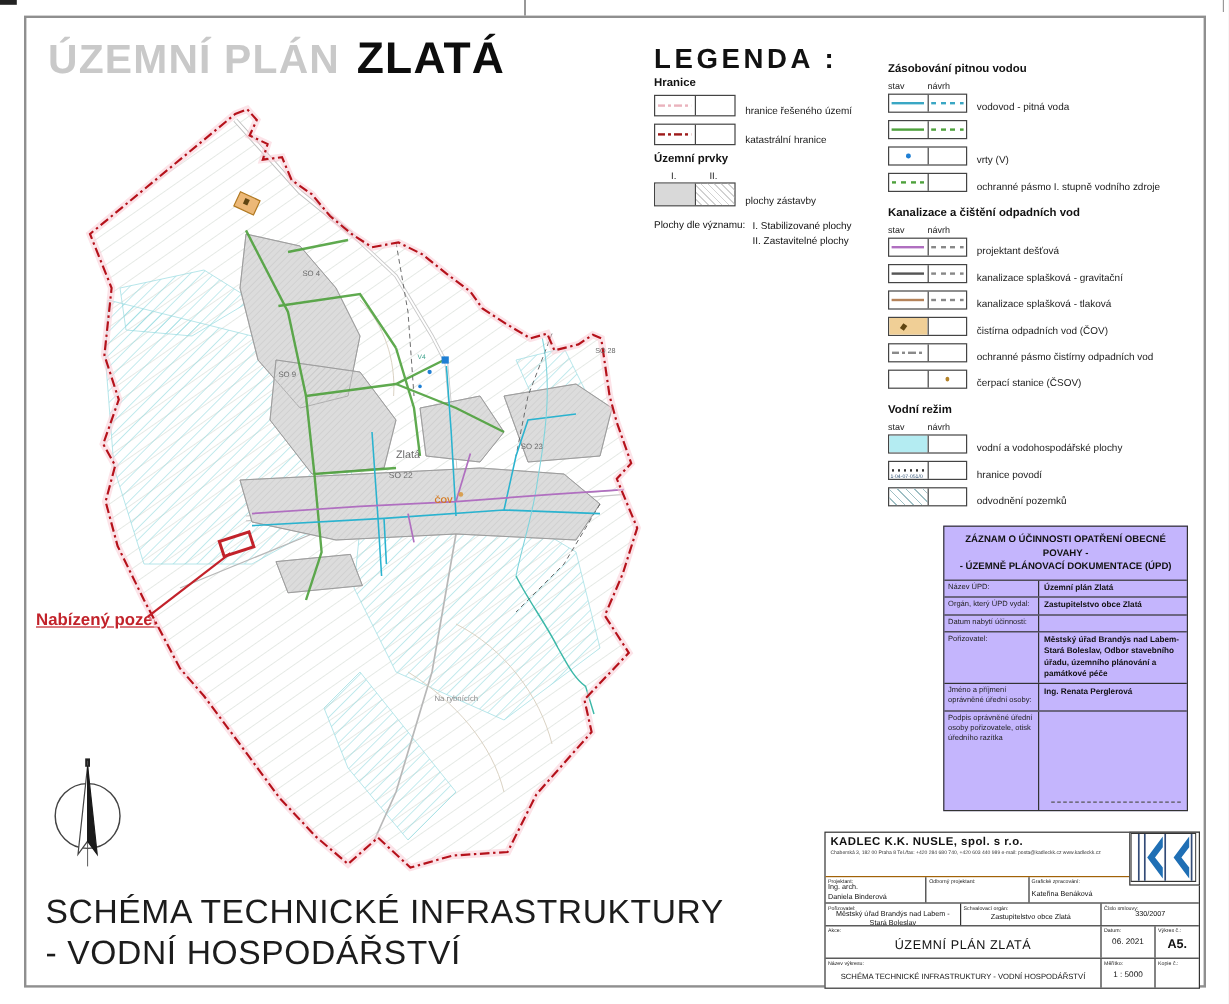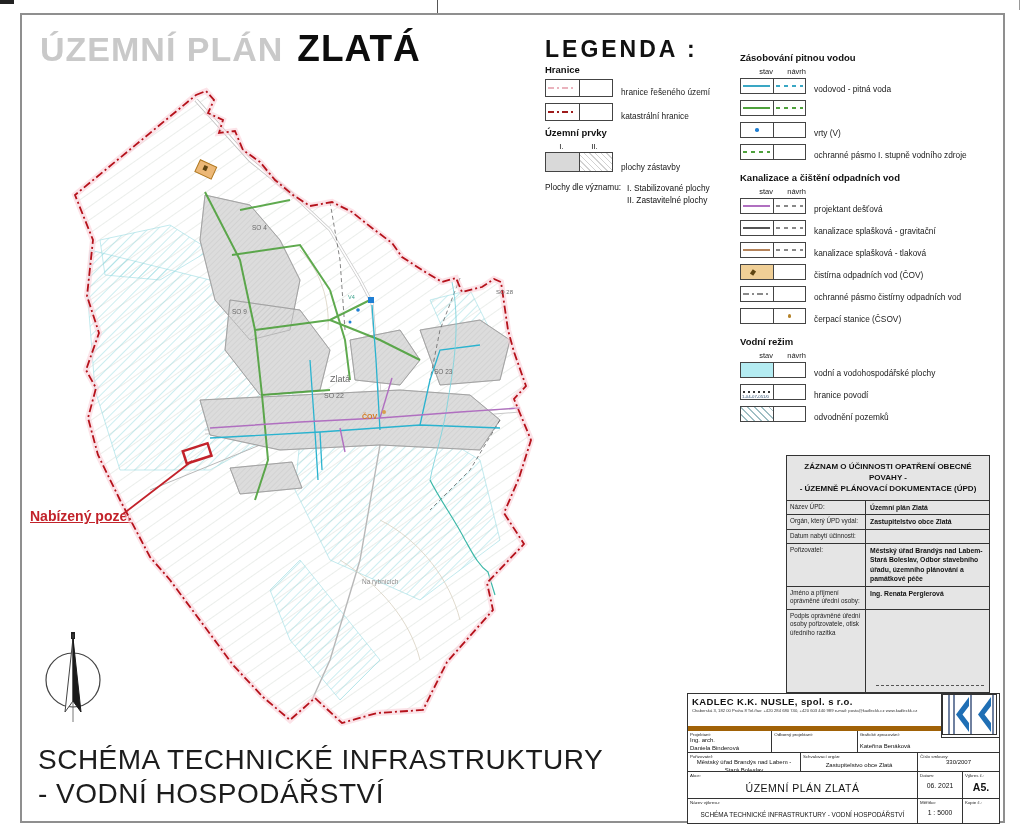--- a/index.html
+++ b/index.html
@@ -19,21 +19,21 @@
   .lg-heading{position:absolute;left:545px;top:36px;font-size:23px;font-weight:bold;letter-spacing:3px}
   .lg-col{position:absolute}
   .lg-title{font-size:9.5px;font-weight:bold;margin:0 0 4px 0}
   .lg-row{display:flex;align-items:flex-end;gap:8px;margin-bottom:6px}
   .sw{position:relative;width:66px;height:16px;border:1px solid #444;display:flex;flex:none;background:#fff}
   .sw .c{flex:1;display:flex;align-items:center;justify-content:center;position:relative;overflow:hidden}
   .sw .c + .c{border-left:1px solid #444}
   .sw2{width:64px;height:14px}
   .lg-label{font-size:8.3px;color:#1a1a1a;line-height:1.25}
   .sn{display:flex;width:66px;font-size:7.5px;color:#222;margin:2px 0 2px 0}
-  .sn span{flex:1;text-align:right}
+  .sn span{flex:1;text-align:left}
   .ln{display:block;width:86%;}
   .ls-blue{height:1.6px;background:#3aa7c4}
   .ld-blue{height:1.6px;background:repeating-linear-gradient(90deg,#3aa7c4 0 4px,transparent 4px 8px)}
   .ls-green{height:1.6px;background:#4ea13c}
   .ld-green{height:1.6px;background:repeating-linear-gradient(90deg,#4ea13c 0 4px,transparent 4px 8px)}
   .ls-violet{height:1.6px;background:#b06fc0}
   .ls-dark{height:1.4px;background:#555}
   .ls-tan{height:1.6px;background:#b5835a}
   .ld-gray{height:1.4px;background:repeating-linear-gradient(90deg,#888 0 4px,transparent 4px 8px)}
   .dashdot-red{height:2.2px;background:repeating-linear-gradient(90deg,#9e1b1b 0 6px,transparent 6px 9px,#9e1b1b 9px 11px,transparent 11px 14px)}
@@ -50,31 +50,31 @@
   .hatch-cyan{position:absolute;inset:0;background:repeating-linear-gradient(45deg,transparent 0 4px,#9fbfc4 4px 5px)}
   .hatch-gray{position:absolute;inset:0;background:repeating-linear-gradient(45deg,transparent 0 3px,#d2d2d2 3px 4px)}
   .fill-gray{position:absolute;inset:0;background:#d9d9d9}
   .povodi-code{position:absolute;left:1px;bottom:0;font-size:4.3px;color:#335577;letter-spacing:0}
   .cols-ii{display:flex;width:66px;font-size:8px;color:#222;margin-bottom:1px}
   .cols-ii span{flex:1;text-align:center}
   .vyznam{display:flex;gap:6px;font-size:8.3px;margin-top:10px}
   .vyznam .vn{line-height:1.45}
 
   
-  .zz{position:absolute;left:786px;top:455px;width:202px;border:1.5px solid #333;background:#e5e5e5}
+  .zz{position:absolute;left:786px;top:438px;width:202px;border:1.5px solid #333;background:#c4b5fd}
   .zz-title{border-bottom:1px solid #333;text-align:center;font-weight:bold;font-size:8px;padding:5px 2px;line-height:1.4}
   .zz-row{display:flex;border-bottom:1px solid #333}
   .zz-row:last-child{border-bottom:none}
   .zz-l{width:72px;padding:2px 3px;font-size:6.3px;color:#222;border-right:1px solid #333;line-height:1.35;flex:none}
   .zz-v{flex:1;padding:2px 4px;font-size:6.8px;font-weight:bold;line-height:1.4;position:relative}
   .sig-line{position:absolute;right:5px;bottom:6px;width:88%;border-bottom:1.5px dashed #555}
 
   
   .tb{position:absolute;left:687px;top:693px;width:313px;border:1.5px solid #333;background:#fff;box-sizing:border-box}
-  .tb-head{height:37px;border-bottom:5px solid #a16207;padding:2px 4px;position:relative;box-sizing:border-box}
+  .tb-head{height:37px;border-bottom:1px solid #a16207;padding:2px 4px;position:relative;box-sizing:border-box}
   .tb-company{font-weight:bold;font-size:9.5px;letter-spacing:.4px;white-space:nowrap}
   .tb-addr{font-size:4.2px;color:#333;margin-top:1px;white-space:nowrap}
   .tb-logo{position:absolute;right:-1px;top:-1px;width:57px;height:43px;border:1px solid #333;background:#fff;z-index:3}
   .tb-row{display:flex;border-bottom:1px solid #333;box-sizing:border-box}
   .tb-row:last-child{border-bottom:none}
   .tb-cell{border-right:1px solid #333;position:relative;padding:1px 2px;box-sizing:border-box;overflow:hidden}
   .tb-cell:last-child{border-right:none}
   .tb-lab{font-size:4.4px;color:#222;line-height:1.2}
   .tb-val{font-size:6px;line-height:1.25}
   .tb-val-c{text-align:center}

